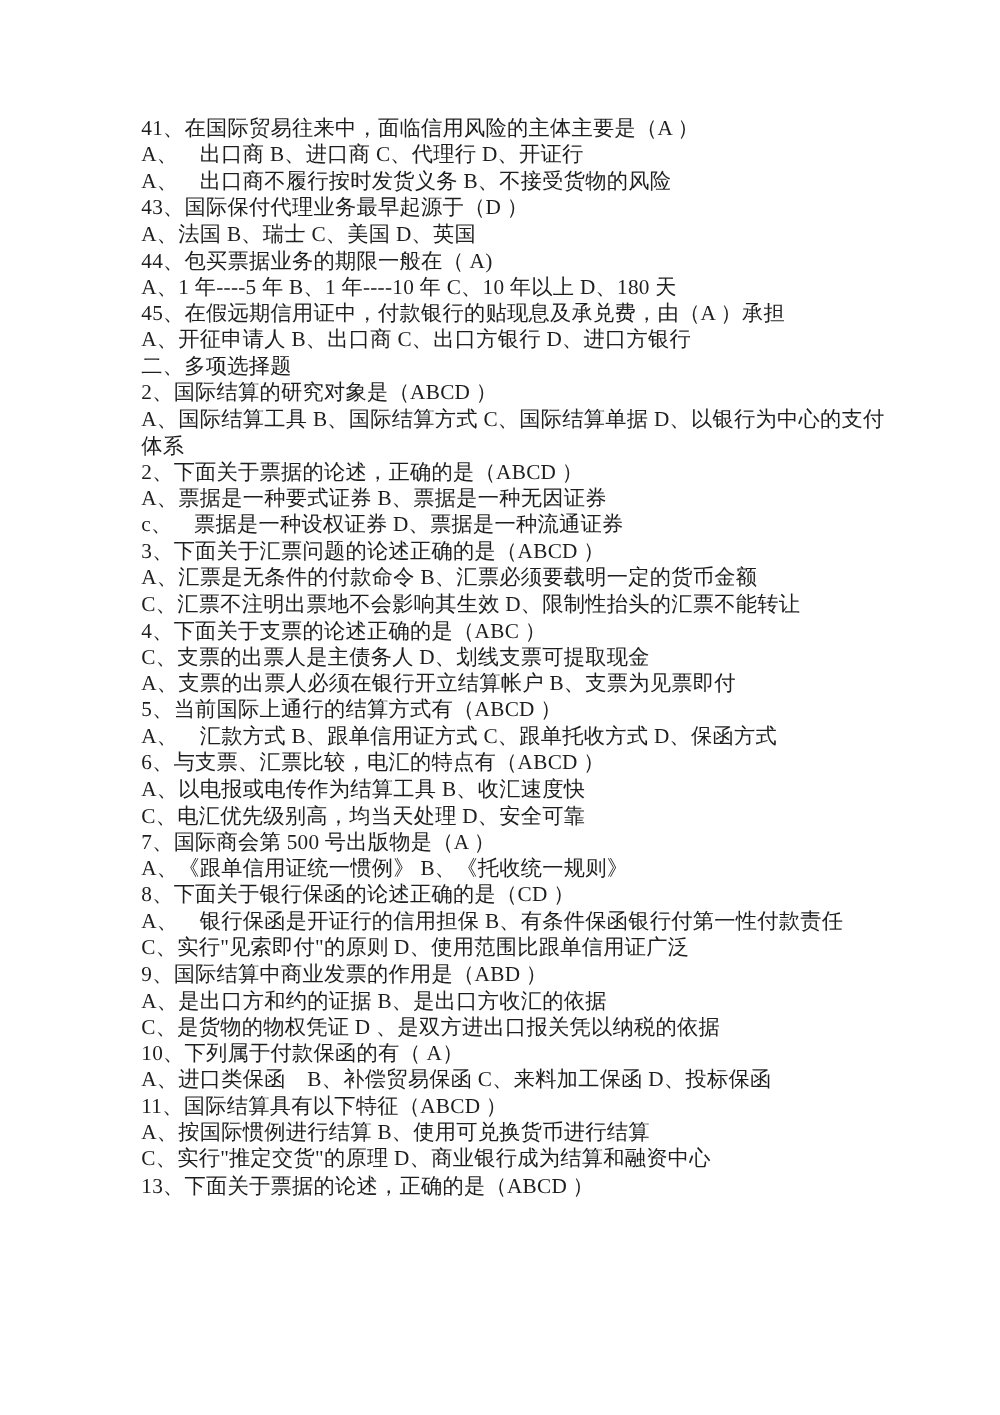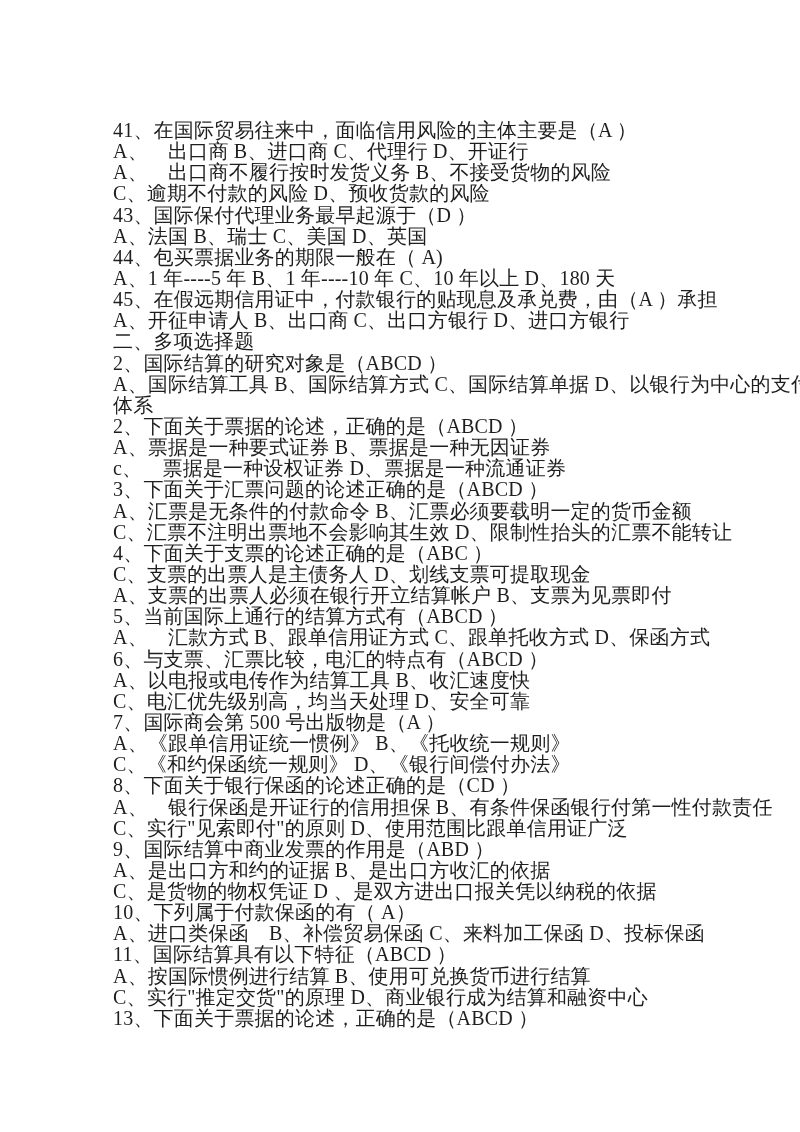--- a/index.html
+++ b/index.html
@@ -23,39 +23,37 @@
     width: 800px;
     height: 1132px;
     background: var(--bg-color);
   }
   .doc {
     position: absolute;
     left: 113px;
     top: 92px;
     width: 600px;
     color: var(--text-color);
-    font-size: 20px;
+    font-size: 17px;
     line-height: 21.15px;
-    margin-top: 28px;
   }
   .ln {
     white-space: pre;
     height: 21.15px;
     letter-spacing: 0.2px;
   }
 </style>
 </head>
 <body>
 
 <div class="page">
   <div class="doc">
     <div class="ln">41、在国际贸易往来中，面临信用风险的主体主要是（A ）</div>
     <div class="ln">A、　出口商 B、进口商 C、代理行 D、开证行</div>
     <div class="ln">A、　出口商不履行按时发货义务 B、不接受货物的风险</div>
-    <div class="ln">C、逾期不付款的风险 D、预收货款的风险</div>
     <div class="ln">43、国际保付代理业务最早起源于（D ）</div>
     <div class="ln">A、法国 B、瑞士 C、美国 D、英国</div>
     <div class="ln">44、包买票据业务的期限一般在（ A)</div>
     <div class="ln">A、1 年----5 年 B、1 年----10 年 C、10 年以上 D、180 天</div>
     <div class="ln">45、在假远期信用证中，付款银行的贴现息及承兑费，由（A ）承担</div>
     <div class="ln">A、开征申请人 B、出口商 C、出口方银行 D、进口方银行</div>
     <div class="ln">二、多项选择题</div>
     <div class="ln">2、国际结算的研究对象是（ABCD ）</div>
     <div class="ln">A、国际结算工具 B、国际结算方式 C、国际结算单据 D、以银行为中心的支付</div>
     <div class="ln">体系</div>
@@ -68,21 +66,20 @@
     <div class="ln">4、下面关于支票的论述正确的是（ABC ）</div>
     <div class="ln">C、支票的出票人是主债务人 D、划线支票可提取现金</div>
     <div class="ln">A、支票的出票人必须在银行开立结算帐户 B、支票为见票即付</div>
     <div class="ln">5、当前国际上通行的结算方式有（ABCD ）</div>
     <div class="ln">A、　汇款方式 B、跟单信用证方式 C、跟单托收方式 D、保函方式</div>
     <div class="ln">6、与支票、汇票比较，电汇的特点有（ABCD ）</div>
     <div class="ln">A、以电报或电传作为结算工具 B、收汇速度快</div>
     <div class="ln">C、电汇优先级别高，均当天处理 D、安全可靠</div>
     <div class="ln">7、国际商会第 500 号出版物是（A ）</div>
     <div class="ln">A、《跟单信用证统一惯例》 B、《托收统一规则》</div>
-    <div class="ln">C、《和约保函统一规则》 D、《银行间偿付办法》</div>
     <div class="ln">8、下面关于银行保函的论述正确的是（CD ）</div>
     <div class="ln">A、　银行保函是开证行的信用担保 B、有条件保函银行付第一性付款责任</div>
     <div class="ln">C、实行"见索即付"的原则 D、使用范围比跟单信用证广泛</div>
     <div class="ln">9、国际结算中商业发票的作用是（ABD ）</div>
     <div class="ln">A、是出口方和约的证据 B、是出口方收汇的依据</div>
     <div class="ln">C、是货物的物权凭证 D 、是双方进出口报关凭以纳税的依据</div>
     <div class="ln">10、下列属于付款保函的有（ A）</div>
     <div class="ln">A、进口类保函　B、补偿贸易保函 C、来料加工保函 D、投标保函</div>
     <div class="ln">11、国际结算具有以下特征（ABCD ）</div>
     <div class="ln">A、按国际惯例进行结算 B、使用可兑换货币进行结算</div>

